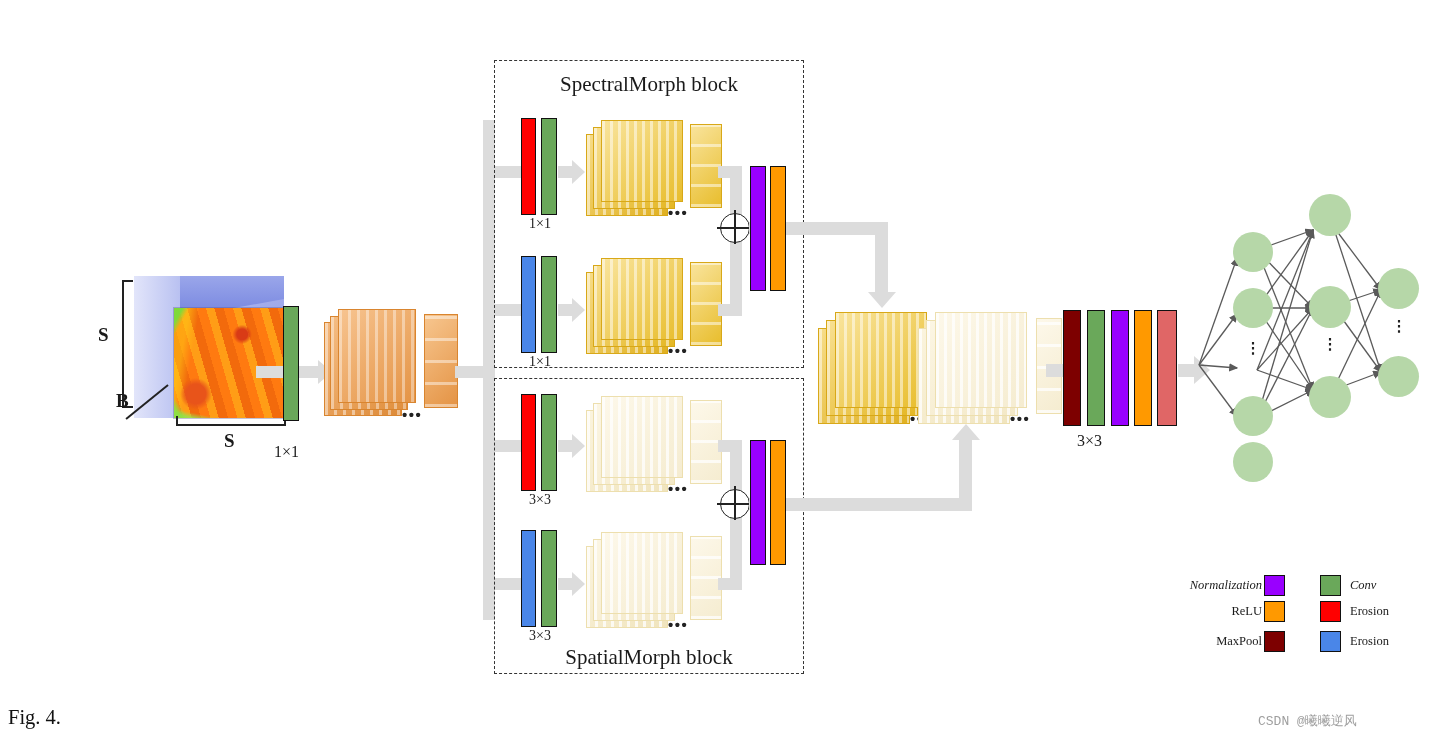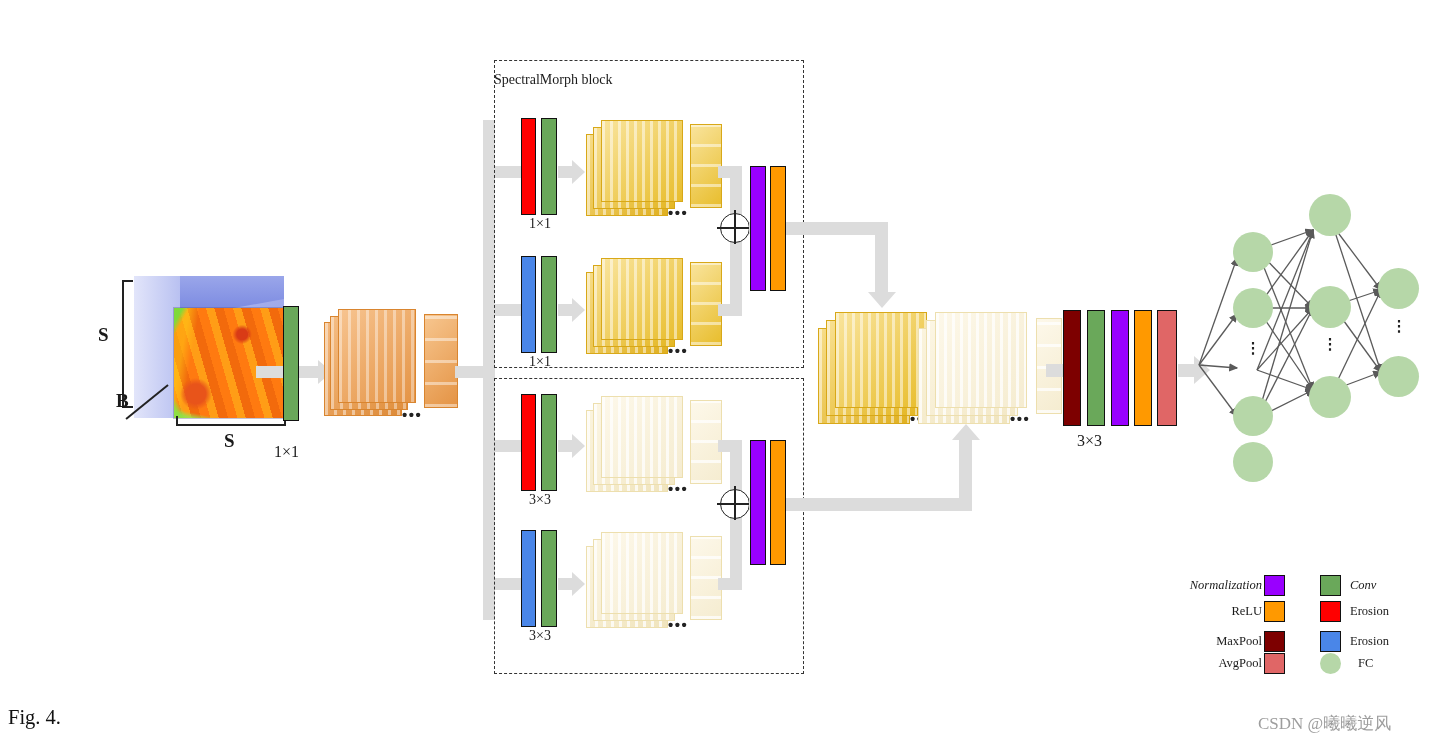--- a/index.html
+++ b/index.html
@@ -35,22 +35,22 @@
        box-shadow:0 0 0 1px rgba(80,80,140,.35);}
   .meas{position:absolute;background:#222;}
   .measlbl{position:absolute;font-size:19px;font-weight:bold;font-family:"Liberation Serif",serif;}
 
   
   .stack{position:absolute;}
   .stack .slab{position:absolute;box-sizing:border-box;}
 
   
   .dashblk{position:absolute;border:1.5px dashed #333;box-sizing:border-box;}
-  .blocktitle{position:absolute;font-size:14px;font-family:"Liberation Serif",serif;
-               text-align:left;color:#1a1a1a;}
+  .blocktitle{position:absolute;font-size:21px;font-family:"Liberation Serif",serif;
+               text-align:center;color:#1a1a1a;}
 
   
   .oplus{position:absolute;width:30px;height:30px;border-radius:50%;
          border:1.8px solid #222;box-sizing:border-box;background:#fff;}
   .oplus:before,.oplus:after{content:"";position:absolute;background:#222;}
   .oplus:before{left:50%;top:-4px;width:1.8px;height:34px;margin-left:-.9px;}
   .oplus:after{top:50%;left:-4px;height:1.8px;width:34px;margin-top:-.9px;}
 
   
   #legend{position:absolute;left:1172px;top:574px;width:250px;height:102px;
@@ -60,23 +60,23 @@
   #legend .lsw{position:absolute;width:21px;height:21px;border:1.4px solid #111;box-sizing:border-box;}
   #legend .rtext{position:absolute;left:0;top:4px;white-space:nowrap;}
   #legend .circ{position:absolute;width:21px;height:21px;border-radius:50%;}
 
   
   #caption{position:absolute;left:0;top:706px;width:1429px;height:34px;
            font-size:20.5px;font-family:"Liberation Serif",serif;color:#111;}
   #caption .figno{position:absolute;left:8px;top:0;}
   #caption .captxt{position:absolute;left:88px;top:0;white-space:nowrap;}
   .mono{font-family:"Liberation Mono",monospace;font-size:18px;}
-  #watermark{position:absolute;left:1258px;top:712px;font-size:17px;
+  #watermark{position:absolute;left:1258px;top:712px;font-size:13px;
              color:#8d8d8d;opacity:.85;white-space:nowrap;
-             font-family:Liberation Serif, serif;}
+             font-family:Liberation Mono, monospace;}
 
   
   #fcnet{position:absolute;left:1185px;top:210px;width:244px;height:250px;}
   .node{position:absolute;border-radius:50%;background:#b6d7a8;}
 </style>
 </head>
 <body>
 
 <div class="fig">
 
@@ -159,20 +159,21 @@
 
   <div class="arrowbody" style="left:718px;top:166px;width:24px;height:12px;"></div>
   <div class="arrowbody" style="left:718px;top:304px;width:24px;height:12px;"></div>
   <div class="arrowbody" style="left:730px;top:166px;width:12px;height:150px;"></div>
   <div class="oplus" style="left:720px;top:213px;"></div>
   <div class="arrowbody" style="left:749px;top:222px;width:12px;height:12px;"></div>
   <div class="bar" style="left:750px;top:166px;width:16px;height:125px;background:#9900ff;"></div>
   <div class="bar" style="left:770px;top:166px;width:16px;height:125px;background:#ff9900;"></div>
 
   <div class="dashblk" style="left:494px;top:378px;width:310px;height:296px;"></div>
+  <div class="blocktitle" style="left:494px;top:645px;width:310px;">SpatialMorph block</div>
 
   <div class="arrowbody" style="left:495px;top:440px;width:30px;height:12px;"></div>
   <div class="bar" style="left:521px;top:394px;width:15px;height:97px;background:#ff0000;"></div>
   <div class="bar" style="left:541px;top:394px;width:16px;height:97px;background:#6aa85a;"></div>
   <div class="lbl" style="left:529px;top:492px;font-size:14px;">3×3</div>
   <div class="arrowbody" style="left:558px;top:440px;width:20px;height:12px;"></div>
   <div class="abs" style="left:572px;top:434px;width:0;height:0;border-top:12px solid transparent;border-bottom:12px solid transparent;border-left:13px solid #dcdcdc;"></div>
 
   <div class="stack" style="left:586px;top:394px;width:140px;height:105px;">
     <div class="slab" style="left:0;top:16px;width:82px;height:82px;background-image:repeating-linear-gradient(90deg,rgba(255,255,255,.75) 0 3px,rgba(0,0,0,0) 3px 8px),linear-gradient(135deg,#fbf4de,#f0e4bd);border:1.2px solid #eddfae;"></div>
@@ -301,25 +302,19 @@
       <div class="lsw" style="left:92px;top:1px;background:#ff9900;"></div>
       <div class="lsw" style="left:148px;top:1px;background:#ff0000;"></div>
       <div class="rtext" style="left:178px;">Erosion</div>
     </div>
     <div class="lrow" style="top:56px;left:0;width:250px;">
       <div class="ltext" style="right:160px;">MaxPool</div>
       <div class="lsw" style="left:92px;top:1px;background:#7d0000;"></div>
       <div class="lsw" style="left:148px;top:1px;background:#4a86e8;"></div>
       <div class="rtext" style="left:178px;">Erosion</div>
     </div>
-    <div class="lrow" style="top:78px;left:0;width:250px;">
-      <div class="ltext" style="right:160px;">AvgPool</div>
-      <div class="lsw" style="left:92px;top:1px;background:#e06666;"></div>
-      <div class="circ" style="left:148px;top:1px;background:#b6d7a8;"></div>
-      <div class="rtext" style="left:186px;">FC</div>
-    </div>
   </div>
 </div>
 
 <div id="caption">
   <span class="figno">Fig. 4.</span>
 </div>
 <div id="watermark">CSDN @曦曦逆风</div>
 
 </body></html>

